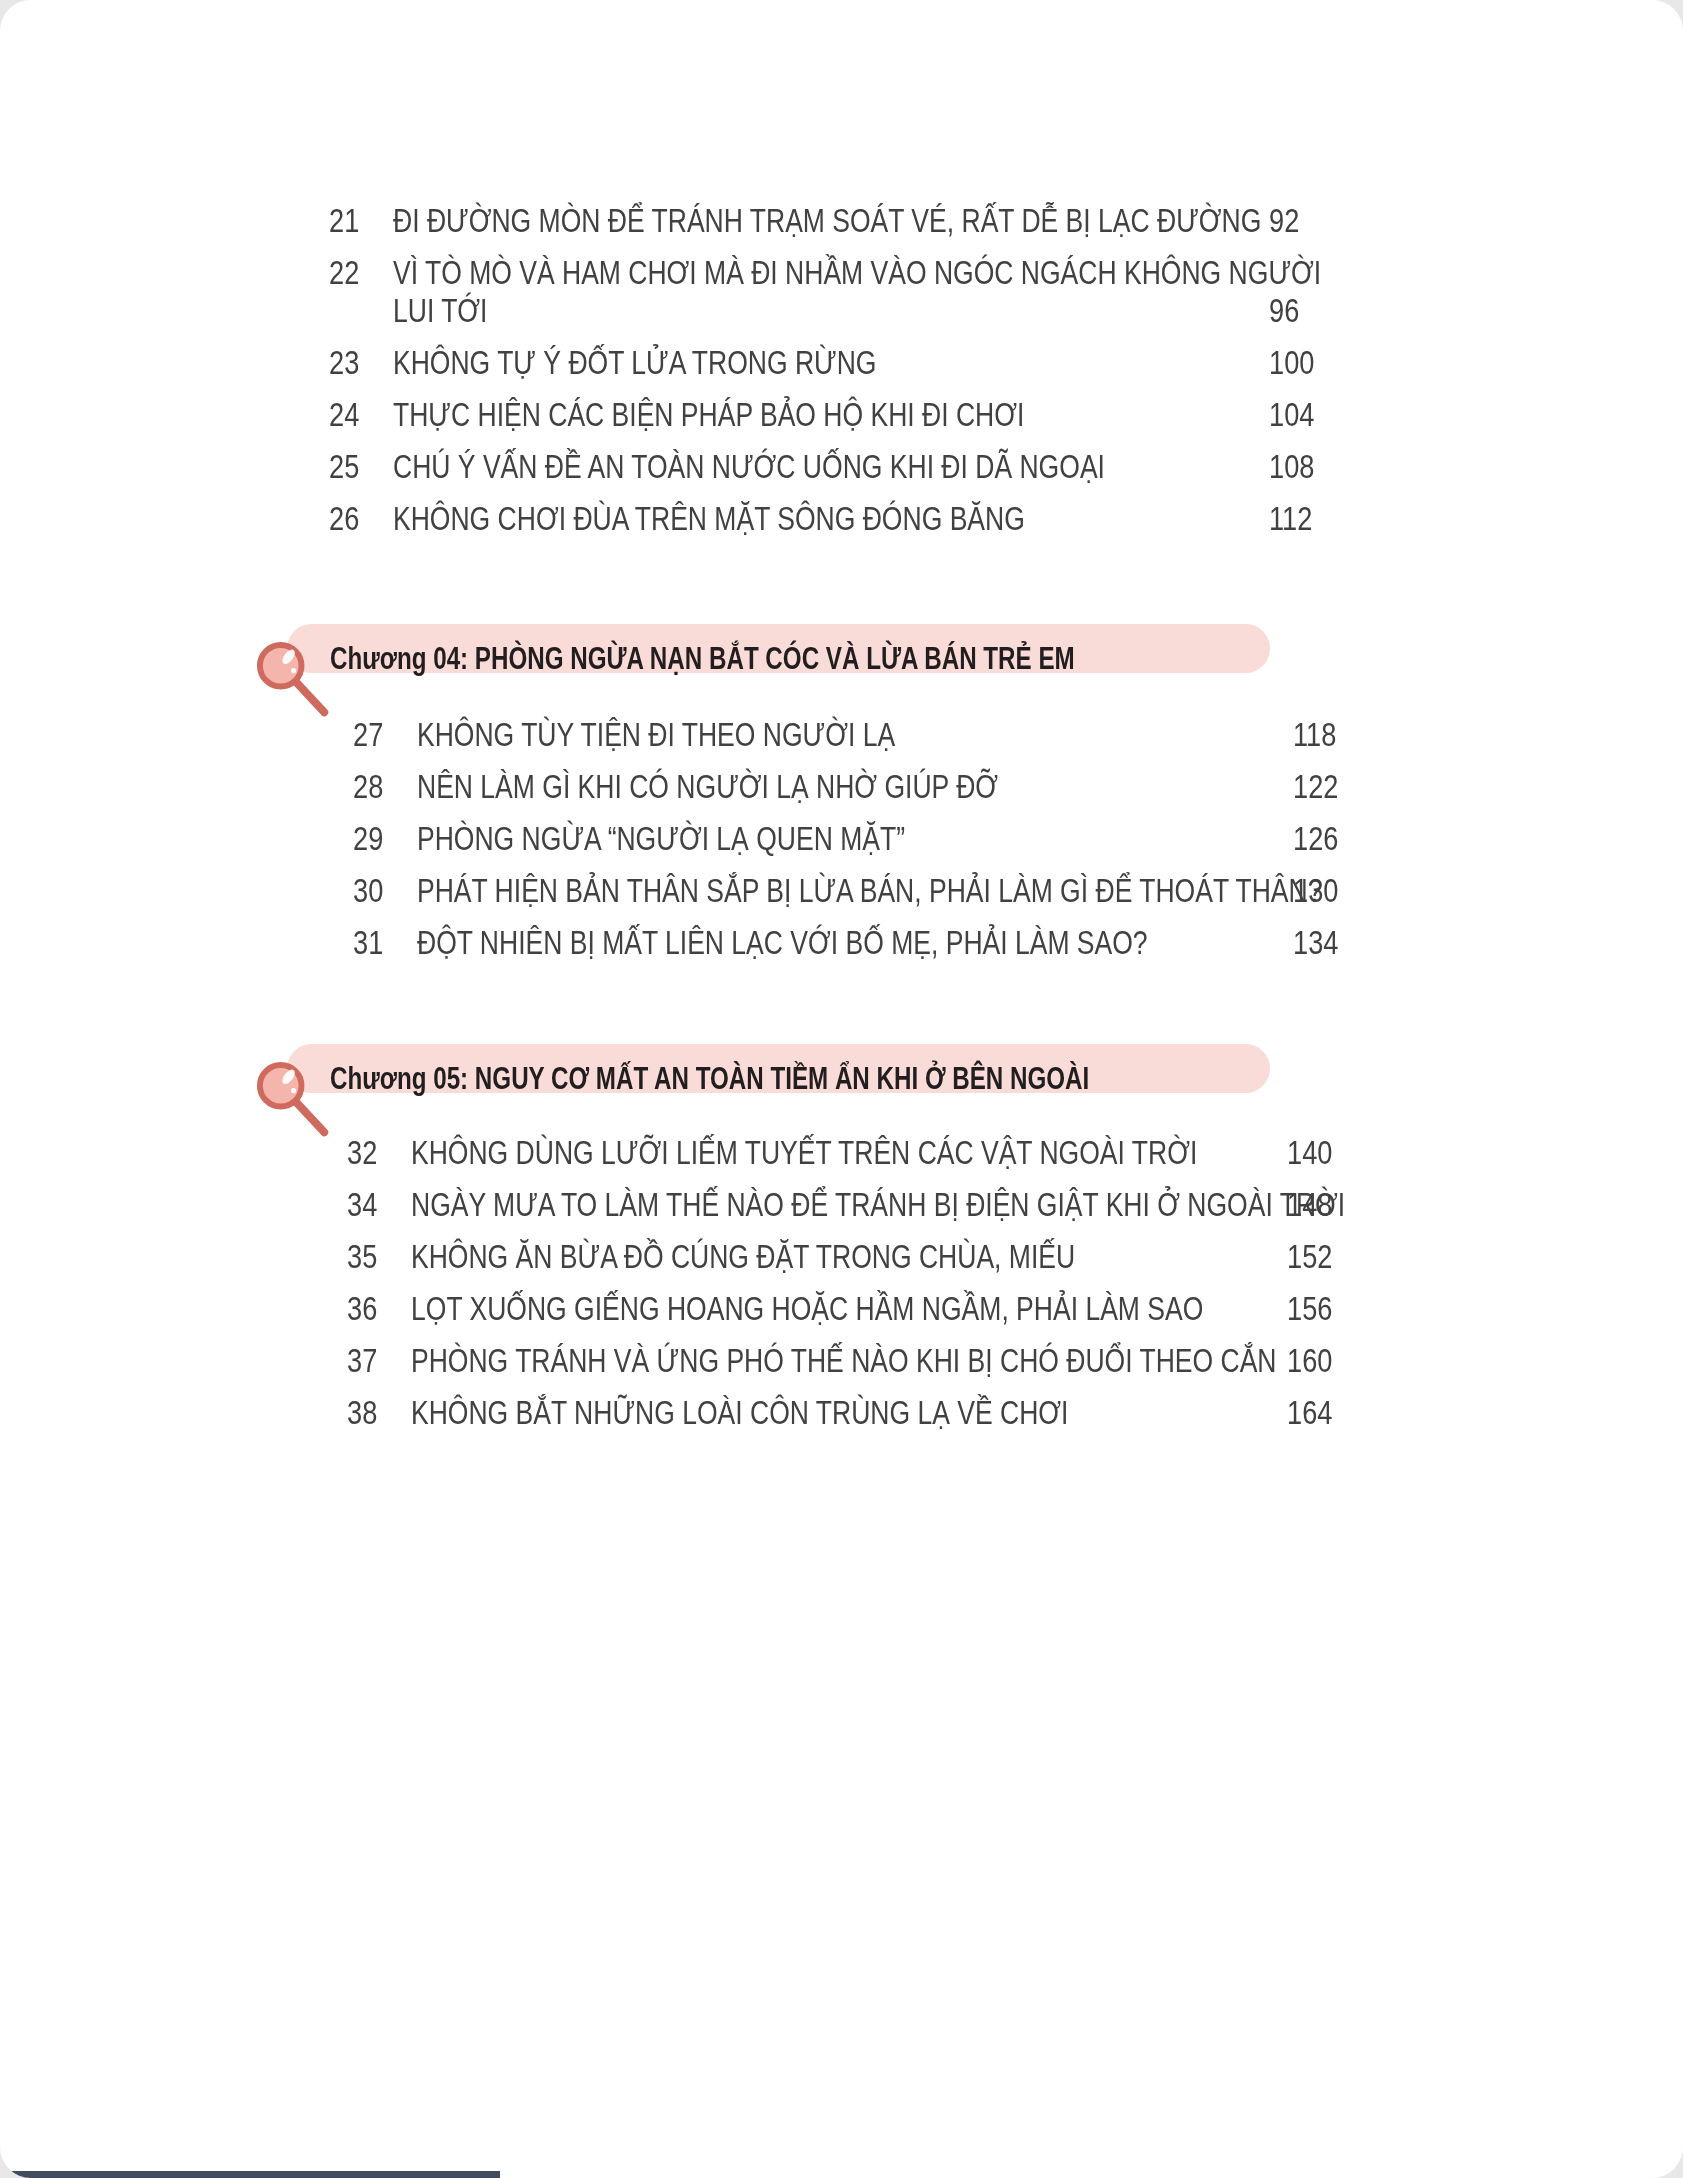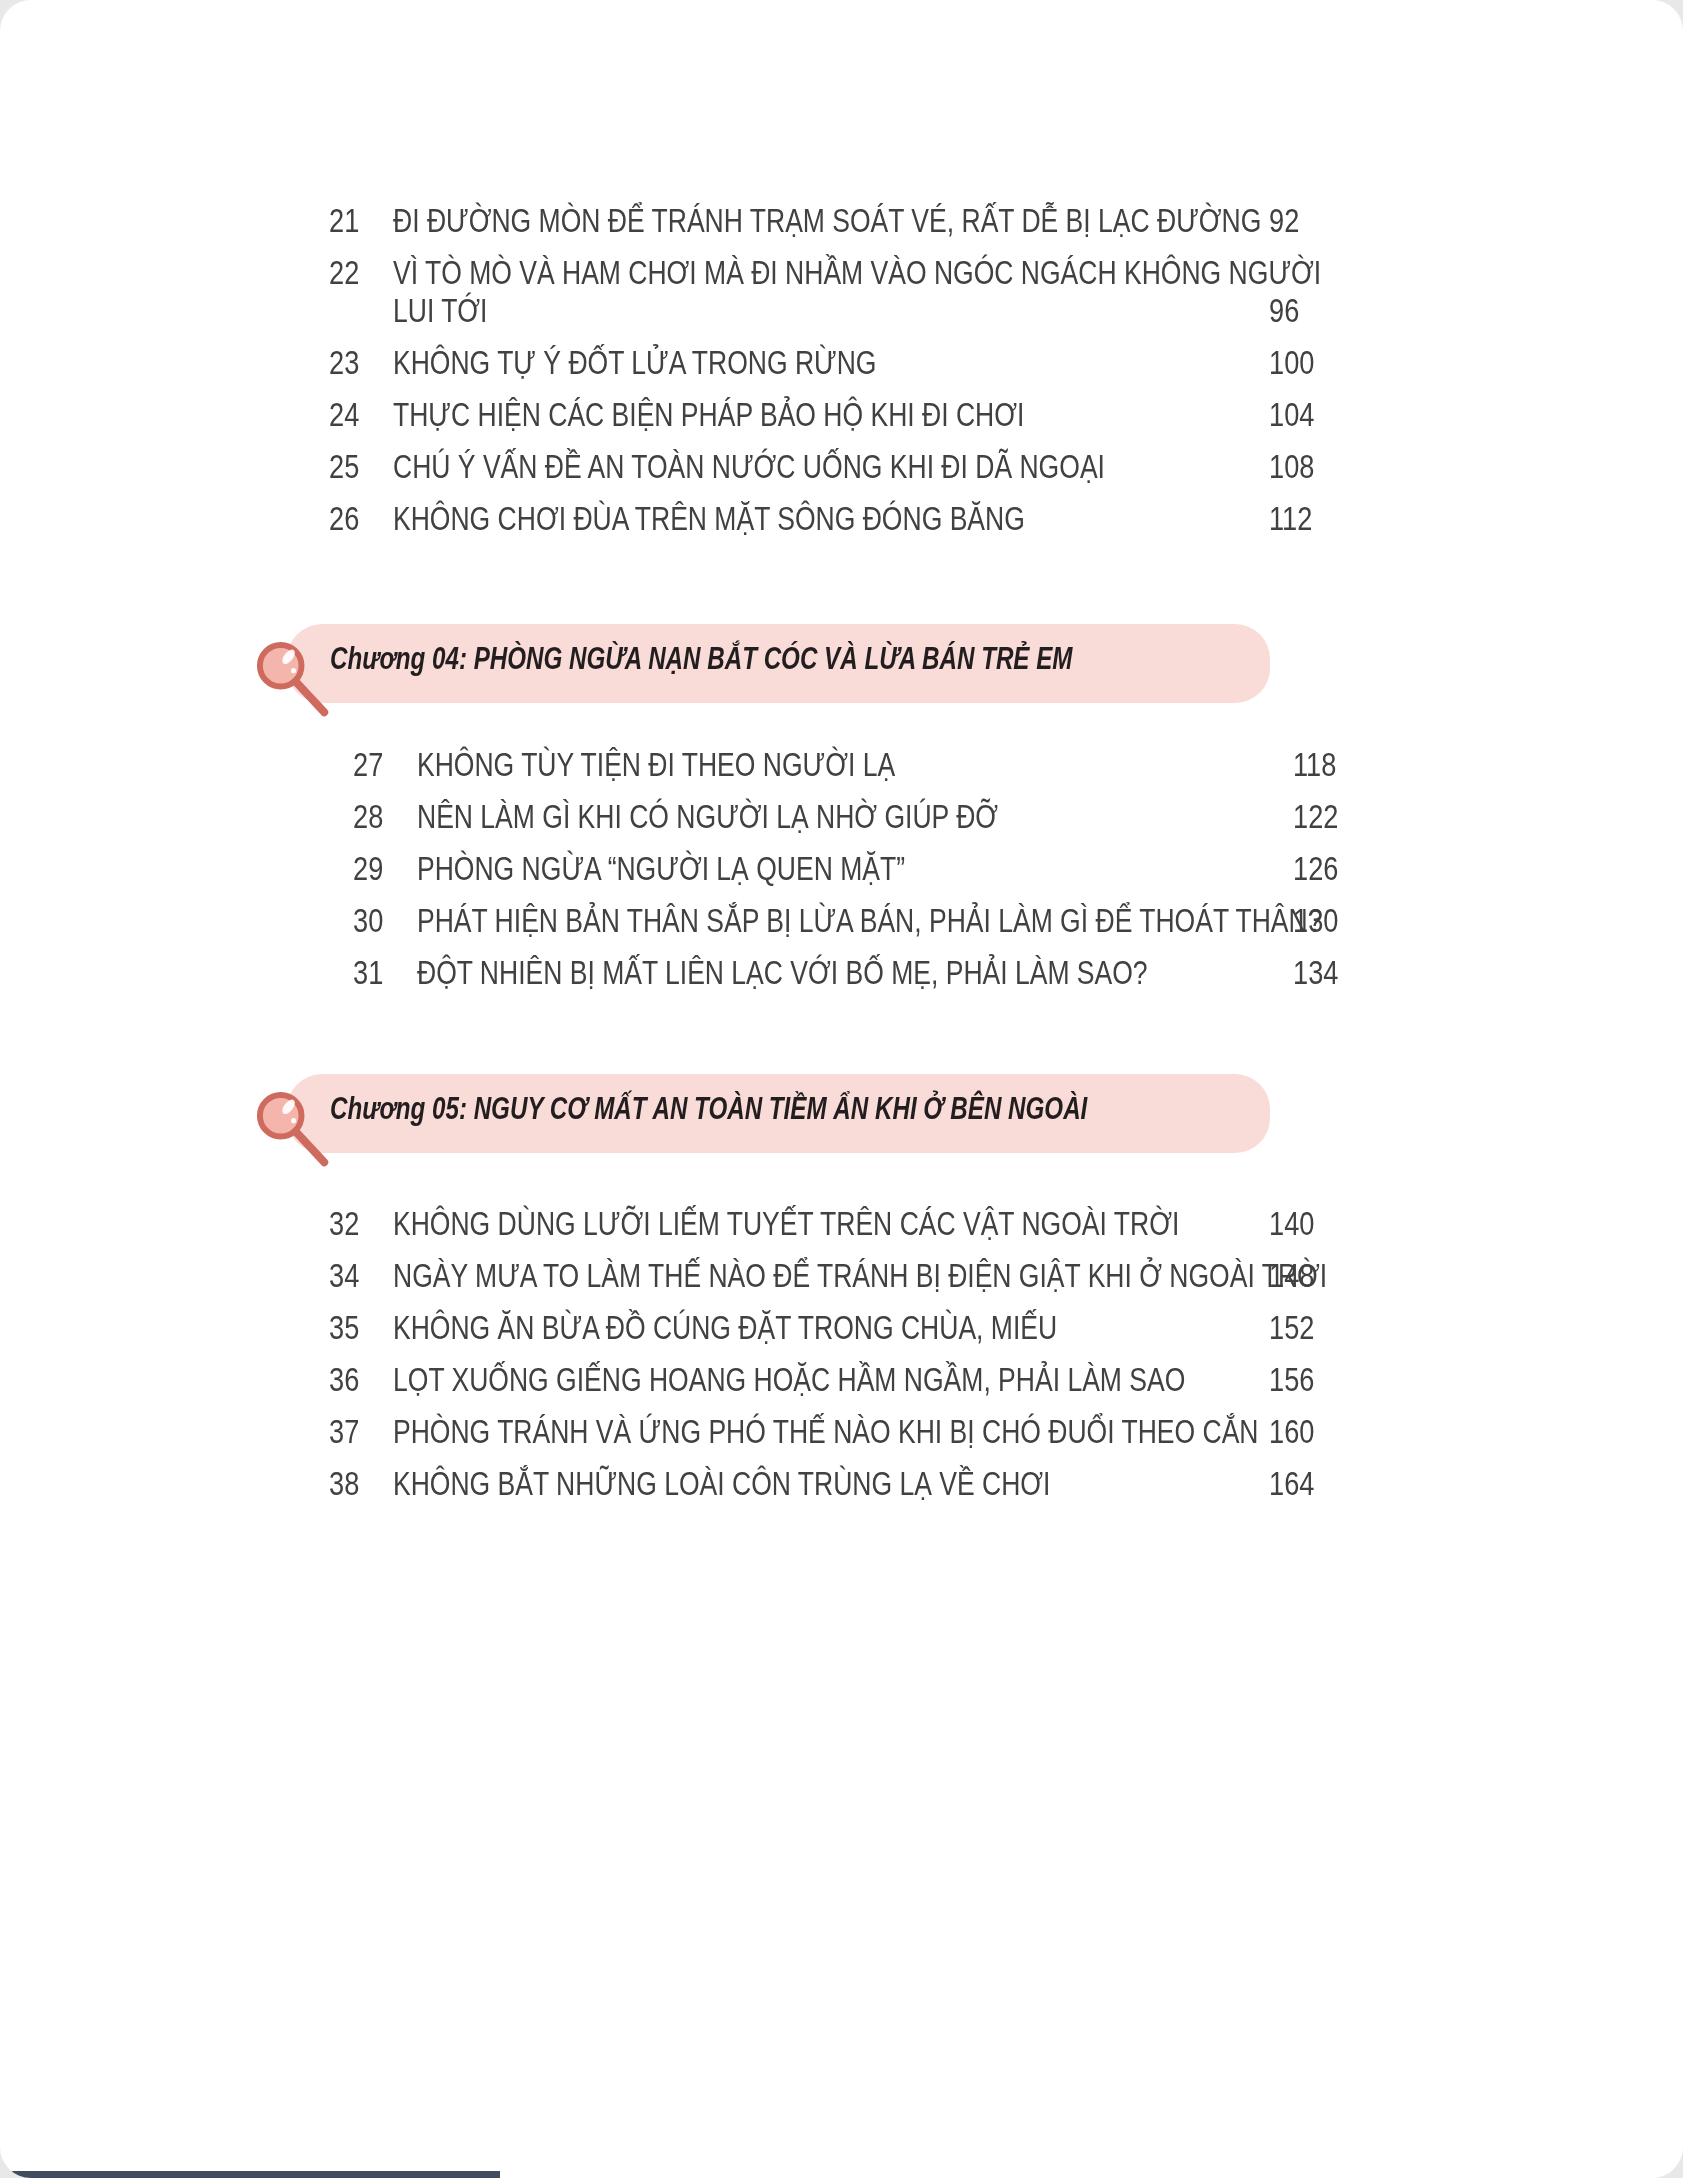--- a/index.html
+++ b/index.html
@@ -55,24 +55,23 @@
   }
 
   
   .chapter { position: relative; margin-left: 287px; width: 983px; }
   .chapter-04 { margin-top: 87px; }
   .chapter-05 { margin-top: 83px; }
   .appendix  { margin-top: 82px; }
   .pill {
     position: relative;
     width: 983px;
-    height: 79px;
+    height: 49px;
     background: var(--accent-pink, #f9dbd7);
     border-radius: 35px;
-    font-style: italic;
   }
   .pill-text {
     position: absolute;
     left: 43px; top: 0;
     height: 69px;
     line-height: 69px;
     font-size: 31px;
     font-weight: bold;
     color: var(--header-text, #221e1f);
     white-space: nowrap;
@@ -89,21 +88,21 @@
     left: 1045px;  
     top: 0;
     height: 69px;
     line-height: 69px;
     font-size: 34px;
     color: var(--body-text, #414042);
     transform: scaleX(0.8);
     transform-origin: 0 50%;
   }
   .after-chapter { margin-top: 42px; margin-left: 24px; }
-  .after-chapter5 { margin-top: 51px; }
+  .after-chapter5 { margin-top: 40px; padding-left: 18px; }
 
   
   .edge-strip {
     position: absolute;
     left: 0; bottom: 0;
     width: 500px; height: 7px;
     background: #414d5e;
   }
 </style>
 </head>

